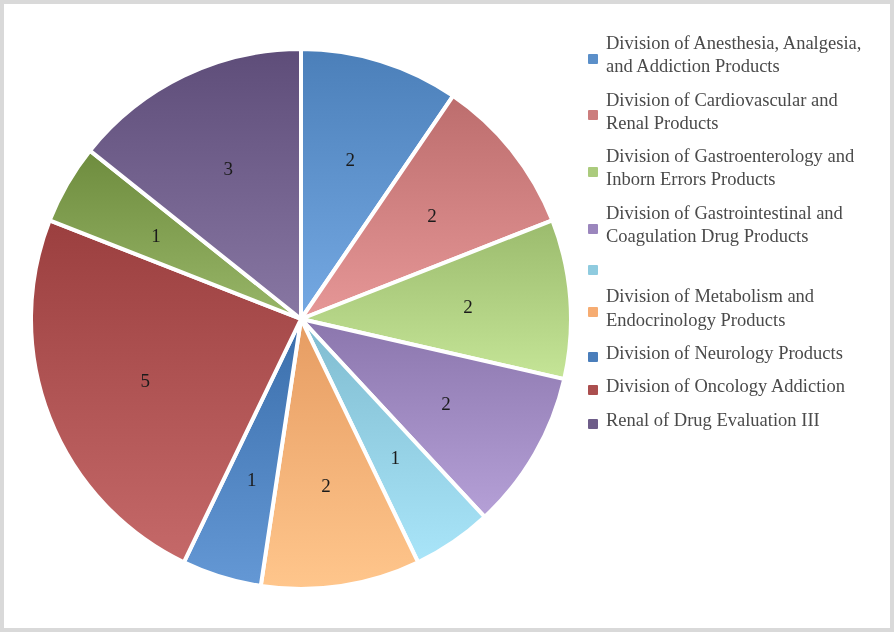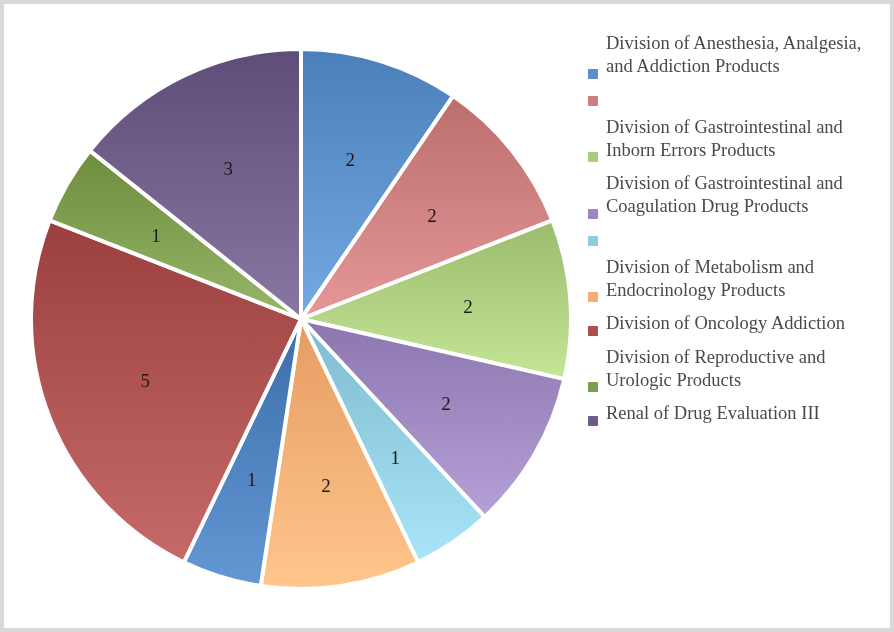--- a/index.html
+++ b/index.html
@@ -43,21 +43,21 @@
     line-height: 1;
   }
   #legend {
     position: absolute;
     left: 584px;
     top: 28px;
     width: 300px;
   }
   .legend-item {
     display: flex;
-    align-items: flex-end;
+    align-items: center;
     margin-bottom: 10px;
   }
   .legend-swatch {
     width: 10px;
     height: 10px;
     flex: 0 0 10px;
     margin-top: 7px;
     margin-right: 8px;
     border-radius: 1px;
   }
@@ -145,43 +145,44 @@
       </div>
   </div>
 
   <div id="legend">
       <div class="legend-item">
         <span class="legend-swatch" style="background: rgb(91, 143, 201);"></span>
         <span class="legend-label">Division of Anesthesia, Analgesia, and Addiction Products</span>
       </div>
       <div class="legend-item">
         <span class="legend-swatch" style="background: rgb(204, 125, 125);"></span>
+        <span class="legend-label">Division of Cardiovascular and Renal Products</span>
       </div>
       <div class="legend-item">
         <span class="legend-swatch" style="background: rgb(171, 203, 125);"></span>
-        <span class="legend-label">Division of Gastrointestinal and Inborn Errors Products</span>
+        <span class="legend-label">Division of Gastroenterology and Inborn Errors Products</span>
       </div>
       <div class="legend-item">
         <span class="legend-swatch" style="background: rgb(155, 134, 189);"></span>
         <span class="legend-label">Division of Gastrointestinal and Coagulation Drug Products</span>
       </div>
       <div class="legend-item">
         <span class="legend-swatch" style="background: rgb(143, 203, 223);"></span>
       </div>
       <div class="legend-item">
         <span class="legend-swatch" style="background: rgb(246, 172, 114);"></span>
         <span class="legend-label">Division of Metabolism and Endocrinology Products</span>
       </div>
       <div class="legend-item">
+        <span class="legend-swatch" style="background: rgb(74, 126, 187);"></span>
+        <span class="legend-label">Division of Neurology Products</span>
+      </div>
+      <div class="legend-item">
         <span class="legend-swatch" style="background: rgb(171, 79, 79);"></span>
         <span class="legend-label">Division of Oncology Addiction</span>
-      </div>
-      <div class="legend-item">
-        <span class="legend-swatch" style="background: rgb(126, 156, 78);"></span>
-        <span class="legend-label">Division of Reproductive and Urologic Products</span>
       </div>
       <div class="legend-item">
         <span class="legend-swatch" style="background: rgb(110, 93, 137);"></span>
         <span class="legend-label">Renal of Drug Evaluation III</span>
       </div>
     </div>
 
 </div>
 
 </body></html>

